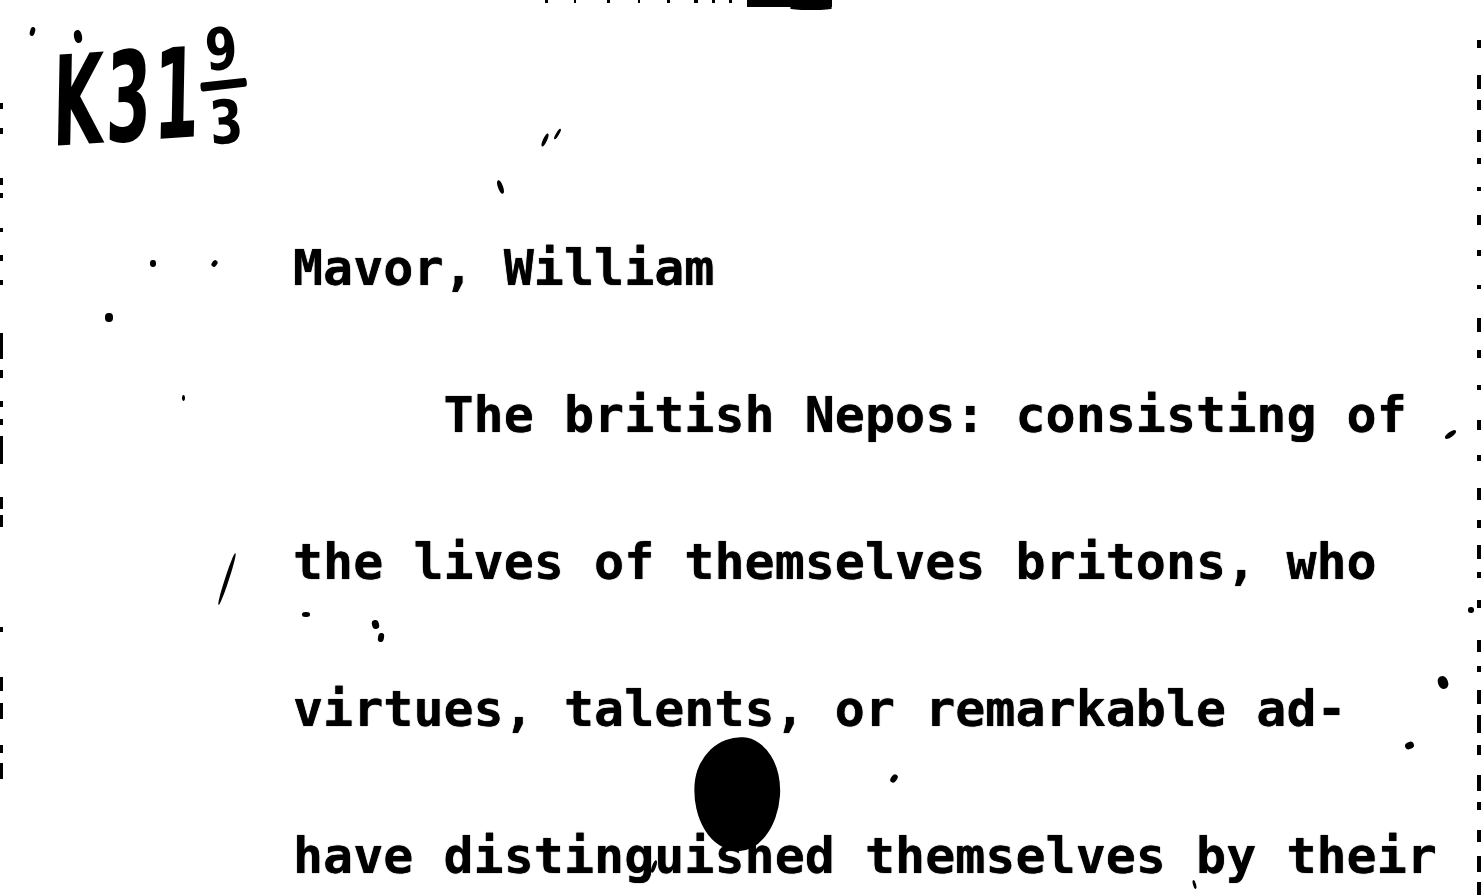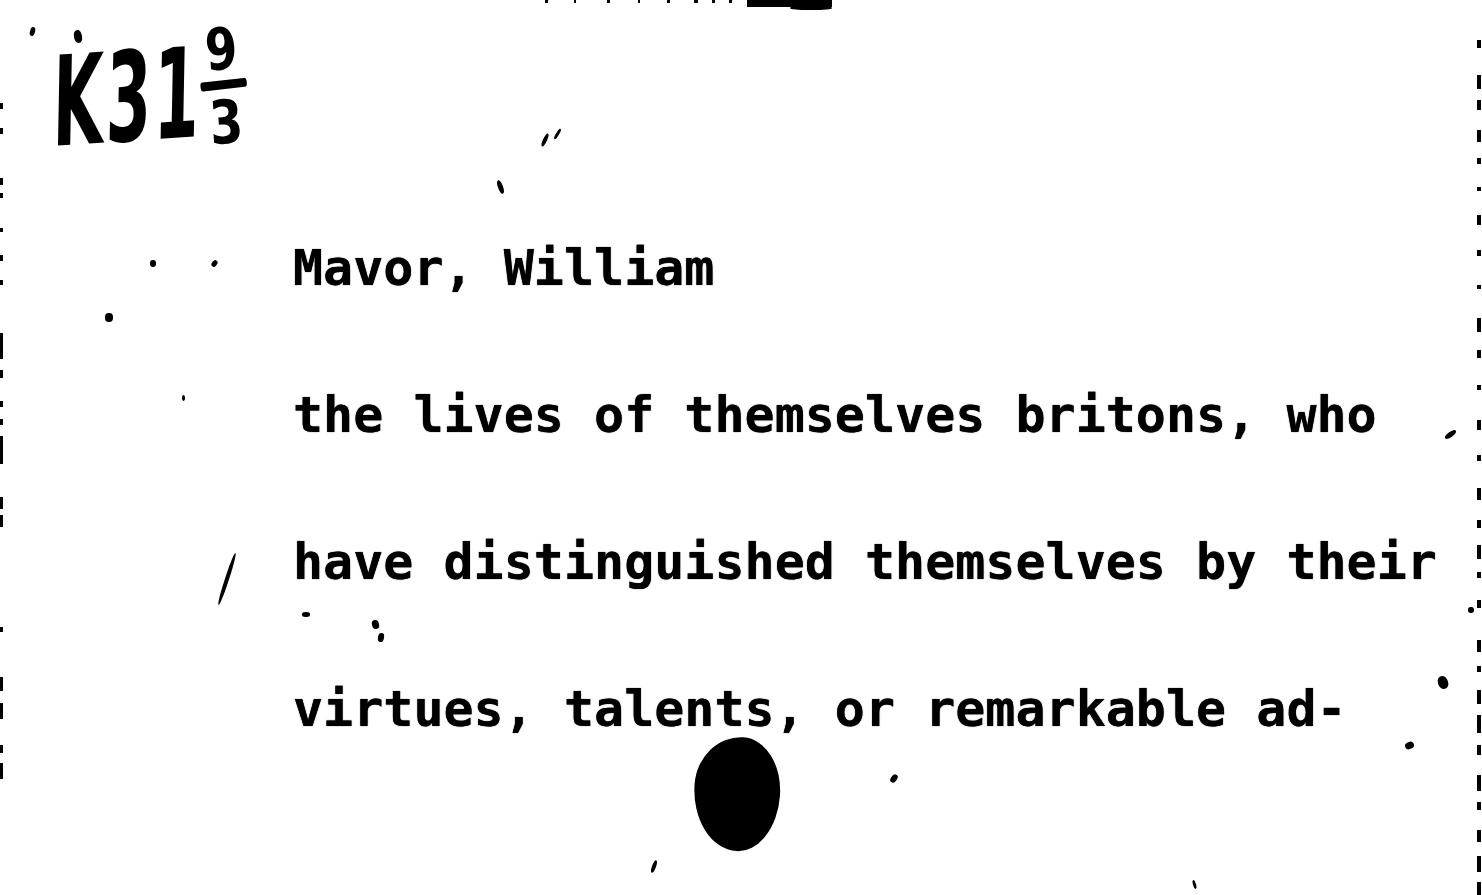--- a/index.html
+++ b/index.html
@@ -83,23 +83,24 @@
   <div class="callnum">K31</div>
 
   <div class="fraction">
     <span class="frac-num">9</span>
     <span class="frac-bar"></span>
     <span class="frac-den">3</span>
   </div>
 
   <div class="entry">
     <div>Mavor, William</div>
+    <div>     The british Nepos: consisting of</div>
     <div>the lives of themselves britons, who</div>
+    <div>virtues, talents, or remarkable ad-</div>
     <div>have distinguished themselves by their</div>
-    <div>virtues, talents, or remarkable ad-</div>
     
     
     
     
     
   </div>
 
   <div class="blot"></div>
 
   <div id="noise">

